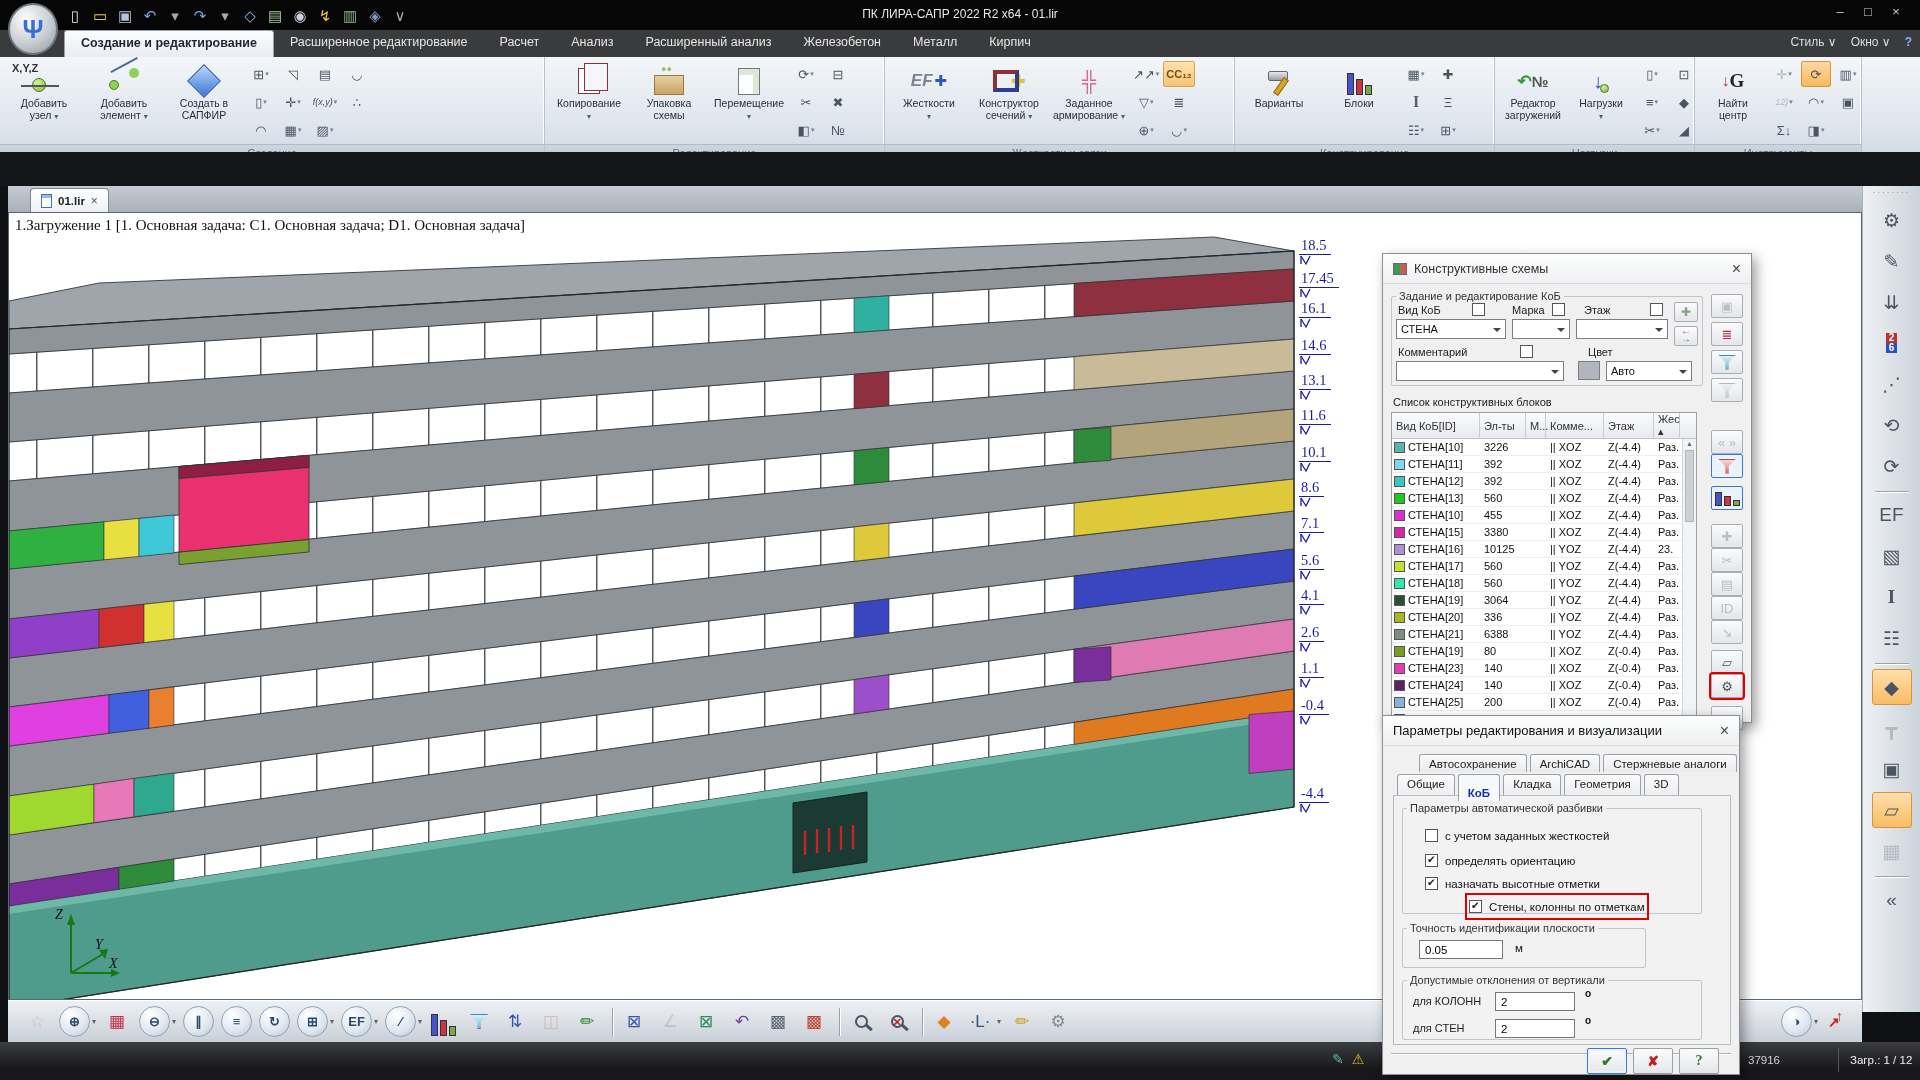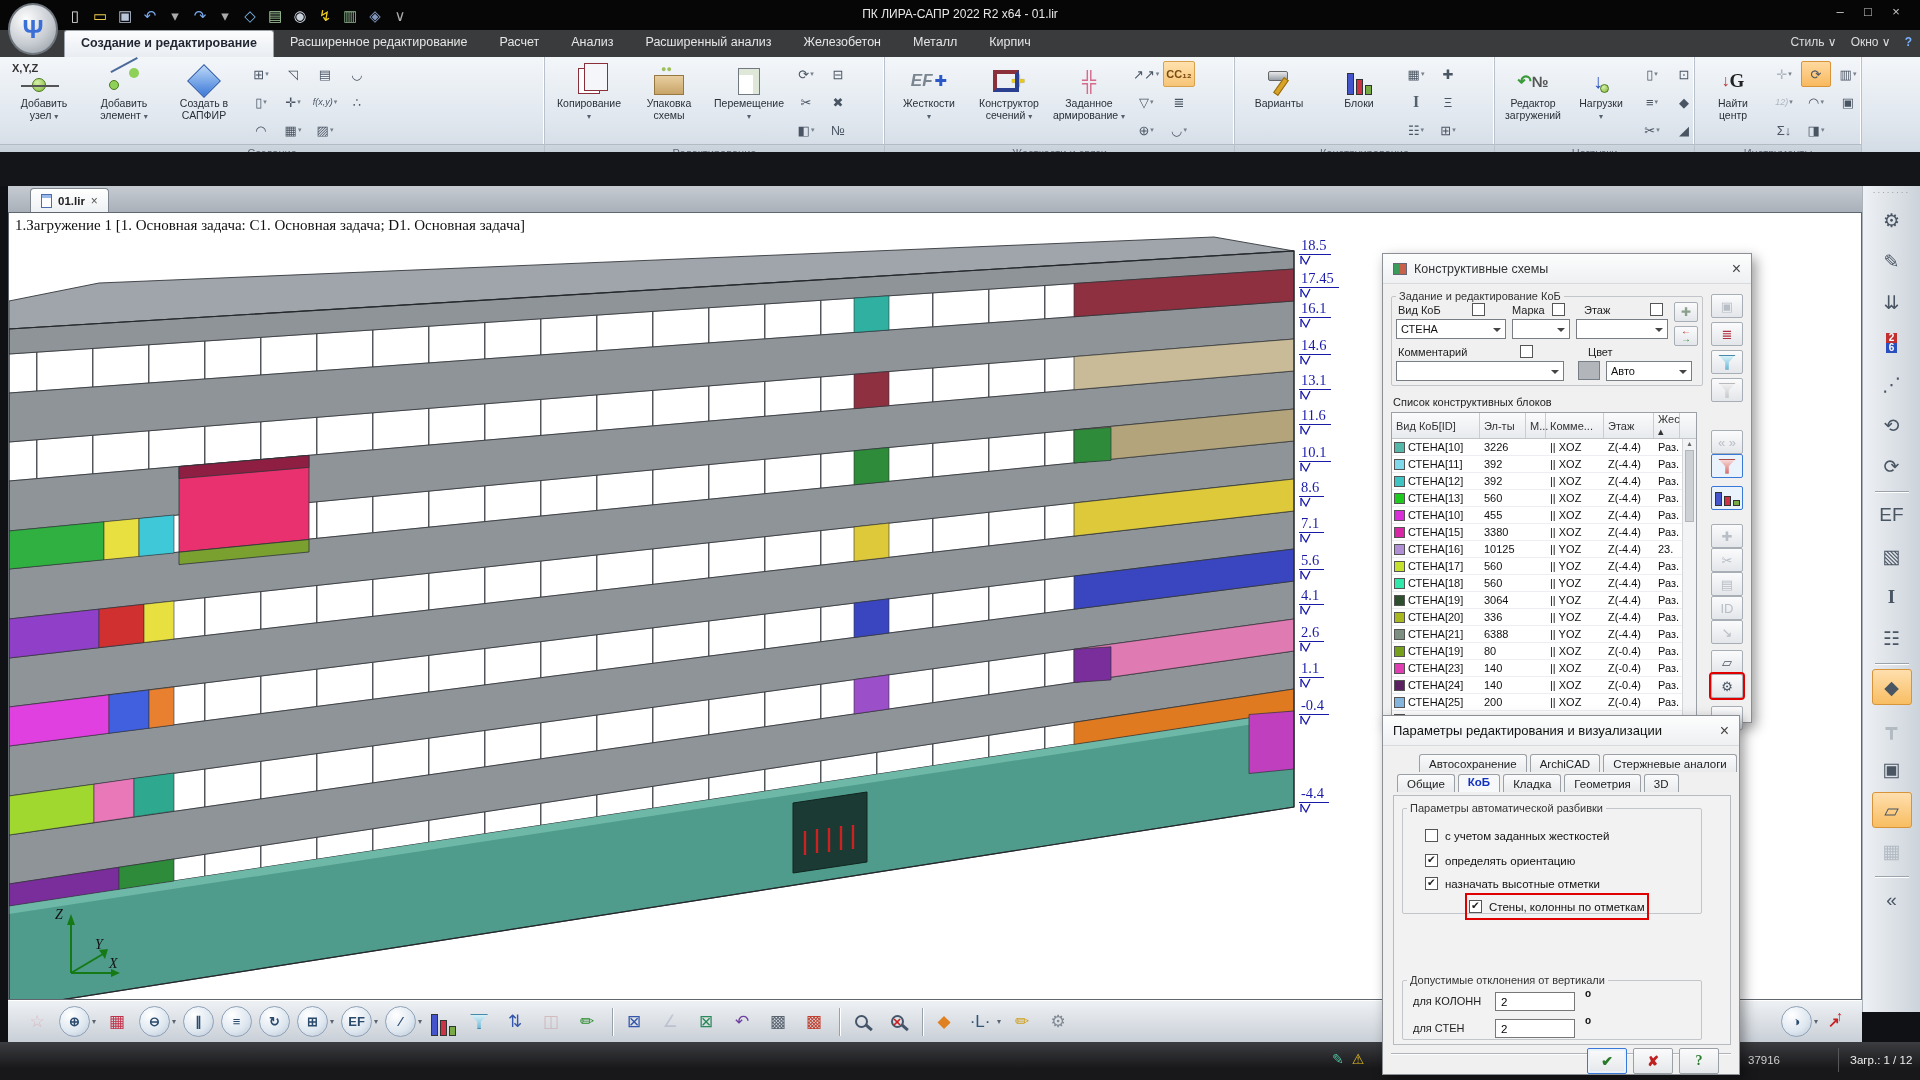--- a/index.html
+++ b/index.html
@@ -176,21 +176,21 @@
   #kscroll { position:absolute; right:0; top:26px; bottom:0; width:14px; background:#f2f3f5; border-left:1px solid #d4d7da; }
   #kscroll::before { content:"▴"; display:block; text-align:center; font-size:8px; color:#666; }
   #kscroll::after { content:""; display:block; margin:2px 2px; height:70px; background:#cdd1d6; border:1px solid #b2b6bb; }
 
   
   #pardlg { left:1382px; top:715px; width:358px; height:360px; z-index:50; }
   #pardlg .dtitle { font-size:13px; color:#111; }
   .ptabs { position:absolute; left:14px; display:flex; }
   .ptab { padding:3px 9px 2px; font-size:11.5px; color:#222; background:linear-gradient(#fbfbfc,#e8eaec);
     border:1px solid #9aa0a6; border-bottom:none; border-radius:3px 3px 0 0; margin-right:3px; white-space:nowrap; cursor:default; }
-  .ptab.active { background:#f7f8f9; color:#1030c0; font-weight:bold; position:relative; z-index:2; padding-top:1px; }
+  .ptab.active { background:#f7f8f9; color:#1030c0; font-weight:bold; position:relative; z-index:2; padding-top:12px; }
   #ppanel { position:absolute; left:10px; top:79px; width:338px; height:250px; border:1px solid #b8bcc0; background:#f2f2f2; }
   .cbrow { position:absolute; left:22px; display:flex; align-items:center; gap:7px; font-size:11.5px; color:#111; height:19px; }
   .cbrow.hl { outline:2.4px solid #e00000; outline-offset:2px;margin-left:44px; }
   .pinput { position:absolute; height:19px; border:1px solid #777; background:#fff; font-size:11.5px; padding-left:5px;
     font-family:"Liberation Sans",sans-serif; }
   .punit { position:absolute; font-size:11.5px; color:#111; }
   .sup { font-size:10px; vertical-align:top; font-weight:bold; }
   #pdivider { position:absolute; left:8px; top:337px; width:340px; height:2px; border-top:1px solid #b0b4b8; border-bottom:1px solid #fdfdfd; }
   .pbtn { position:absolute; top:332px; width:40px; height:26px; background:linear-gradient(#fbfbfc,#e4e7ea); border:1px solid #9aa0a6;
     border-radius:2px; text-align:center; line-height:24px; font-size:14px; font-weight:bold; cursor:default; }
@@ -1092,20 +1092,25 @@
             <div class="cbrow" style="top: 60px;">
               <span class="cb on"></span>
               <span>назначать высотные отметки</span>
             </div>
             <div class="cbrow hl" style="top: 83px;">
               <span class="cb on"></span>
               <span>Стены, колонны по отметкам</span>
             </div>
           </div>
       </fieldset>
+      <fieldset style="left:8px; top:126px; width:244px; height:46px;">
+        <legend>Точность идентификации плоскости</legend>
+        <input class="pinput" style="left: 16px; top: 6px; width: 84px;" value="0.05">
+        <span class="punit" style="left:112px; top:8px;">м</span>
+      </fieldset>
       <fieldset style="left:8px; top:178px; width:300px; height:66px;">
         <legend>Допустимые отклонения от вертикали</legend>
         <span class="flabel" style="left:10px; top:9px;">для КОЛОНН</span>
         <input class="pinput" style="left: 92px; top: 6px; width: 80px;" value="2">
         <span class="punit sup" style="left:182px; top:2px;">o</span>
         <span class="flabel" style="left:10px; top:36px;">для СТЕН</span>
         <input class="pinput" style="left: 92px; top: 33px; width: 80px;" value="2">
         <span class="punit sup" style="left:182px; top:29px;">o</span>
       </fieldset>
     </div>

